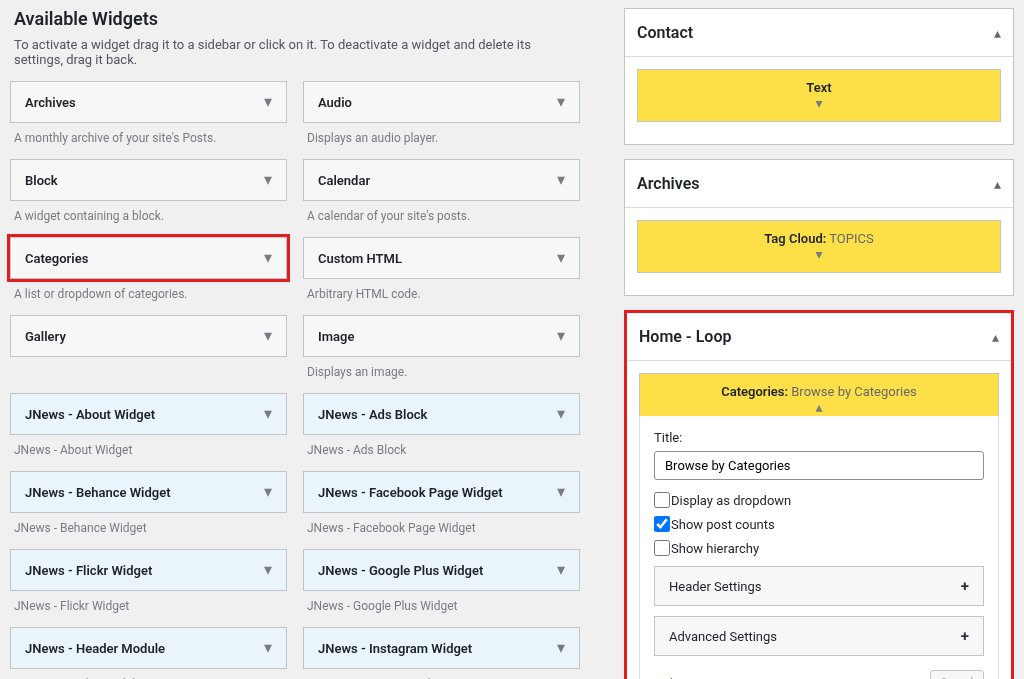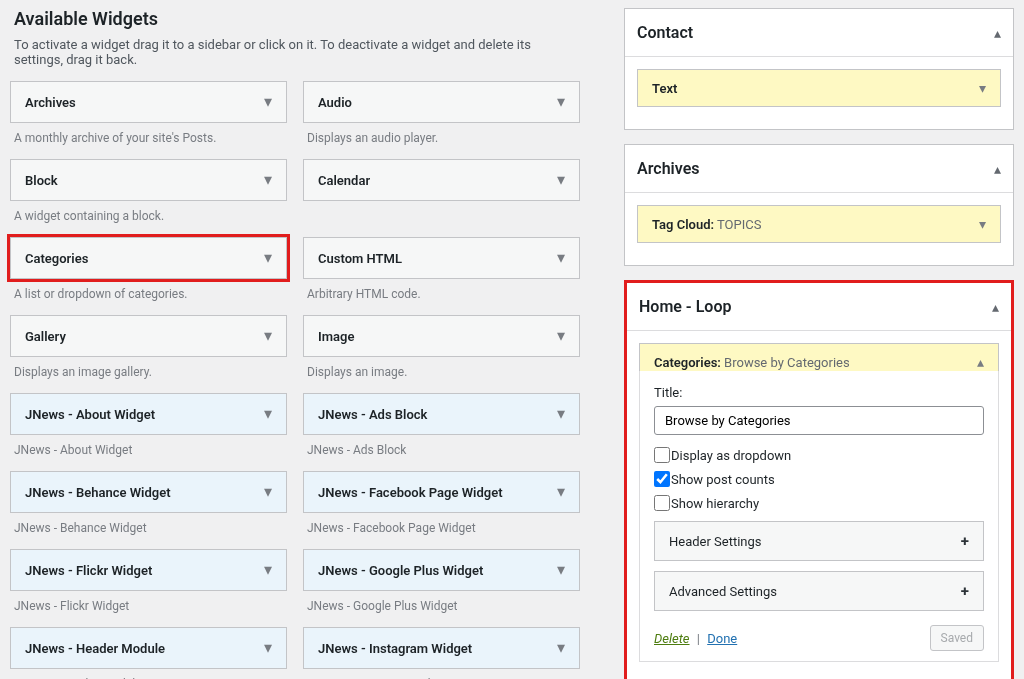--- a/index.html
+++ b/index.html
@@ -41,27 +41,28 @@
       justify-content: space-between;
       padding: 14px 12px;
       cursor: pointer;
     }
     .sidebar-header .sa-title { font-size: 16px; font-weight: 600; }
     .sidebar-header .caret-up { color: #646970; font-size: 14px; }
 
     .sidebar-body { border-top: 1px solid #dcdcde; padding: 12px; }
 
     .widget-inside {
-      background: #fef9c3;
+      background: #fde047;
       border: 1px solid #c3c4c7;
       display: flex;
       align-items: center;
       justify-content: space-between;
       padding: 10px 14px;
       margin-bottom: 10px;
+      flex-direction: column;
     }
     .widget-inside .wi-label { font-size: 13px; font-weight: 600; }
     .widget-inside .wi-name { font-weight: 400; color: #646970; }
     .widget-inside .caret { color: #787c82; font-size: 14px; }
 
     .home-loop-outline { border: 3px solid #e11d1d; }
 
     .widget-form {
       background: #fff;
       border: 1px solid #dcdcde;
@@ -132,20 +133,21 @@
           <span class="w-title">Block</span>
           <span class="caret">▾</span>
         </div>
         <div class="widget-desc">A widget containing a block.</div>
       </div>
       <div class="widget-cell">
         <div class="widget-box">
           <span class="w-title">Calendar</span>
           <span class="caret">▾</span>
         </div>
+        <div class="widget-desc">A calendar of your site's posts.</div>
       </div>
 
       <div class="widget-cell">
         <div class="widget-box highlight-red">
           <span class="w-title">Categories</span>
           <span class="caret">▾</span>
         </div>
         <div class="widget-desc">A list or dropdown of categories.</div>
       </div>
       <div class="widget-cell">
@@ -154,21 +156,20 @@
           <span class="caret">▾</span>
         </div>
         <div class="widget-desc">Arbitrary HTML code.</div>
       </div>
 
       <div class="widget-cell">
         <div class="widget-box">
           <span class="w-title">Gallery</span>
           <span class="caret">▾</span>
         </div>
-        <div class="widget-desc">Displays an image gallery.</div>
       </div>
       <div class="widget-cell">
         <div class="widget-box">
           <span class="w-title">Image</span>
           <span class="caret">▾</span>
         </div>
         <div class="widget-desc">Displays an image.</div>
       </div>
 
       <div class="widget-cell">

